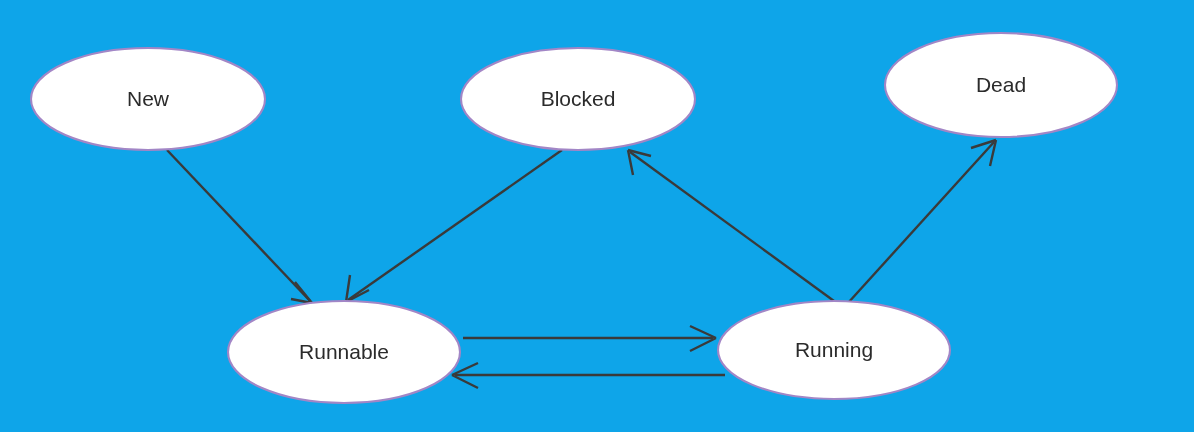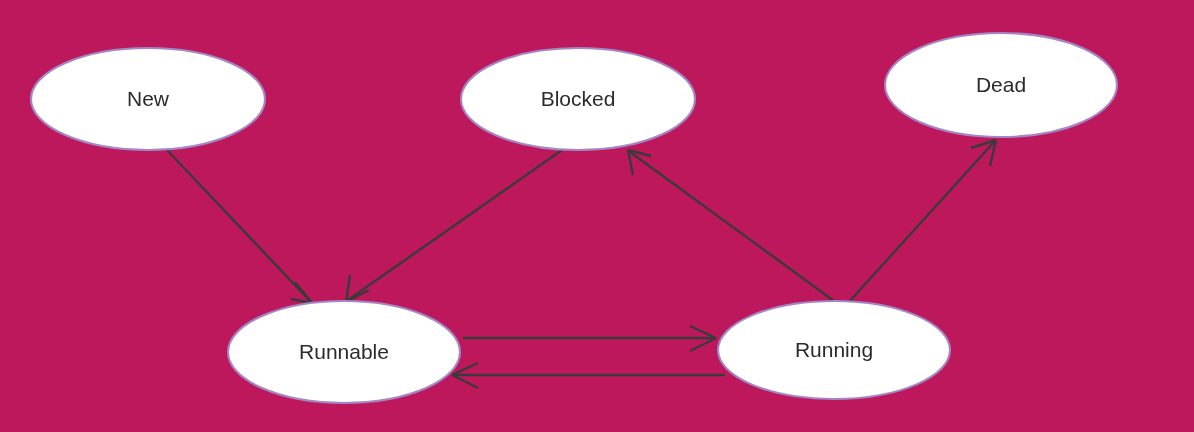--- a/index.html
+++ b/index.html
@@ -8,21 +8,21 @@
     padding: 0;
     background: #ffffff;
   }
   body {
     font-family: "Liberation Sans", sans-serif;
   }
   #diagram-canvas {
     position: relative;
     width: 1194px;
     height: 432px;
-    background: #be185d;
+    background: #0ea5e9;
     overflow: hidden;
   }
   #diagram-svg {
     position: absolute;
     left: 0;
     top: 0;
     width: 1194px;
     height: 432px;
     display: block;
   }

